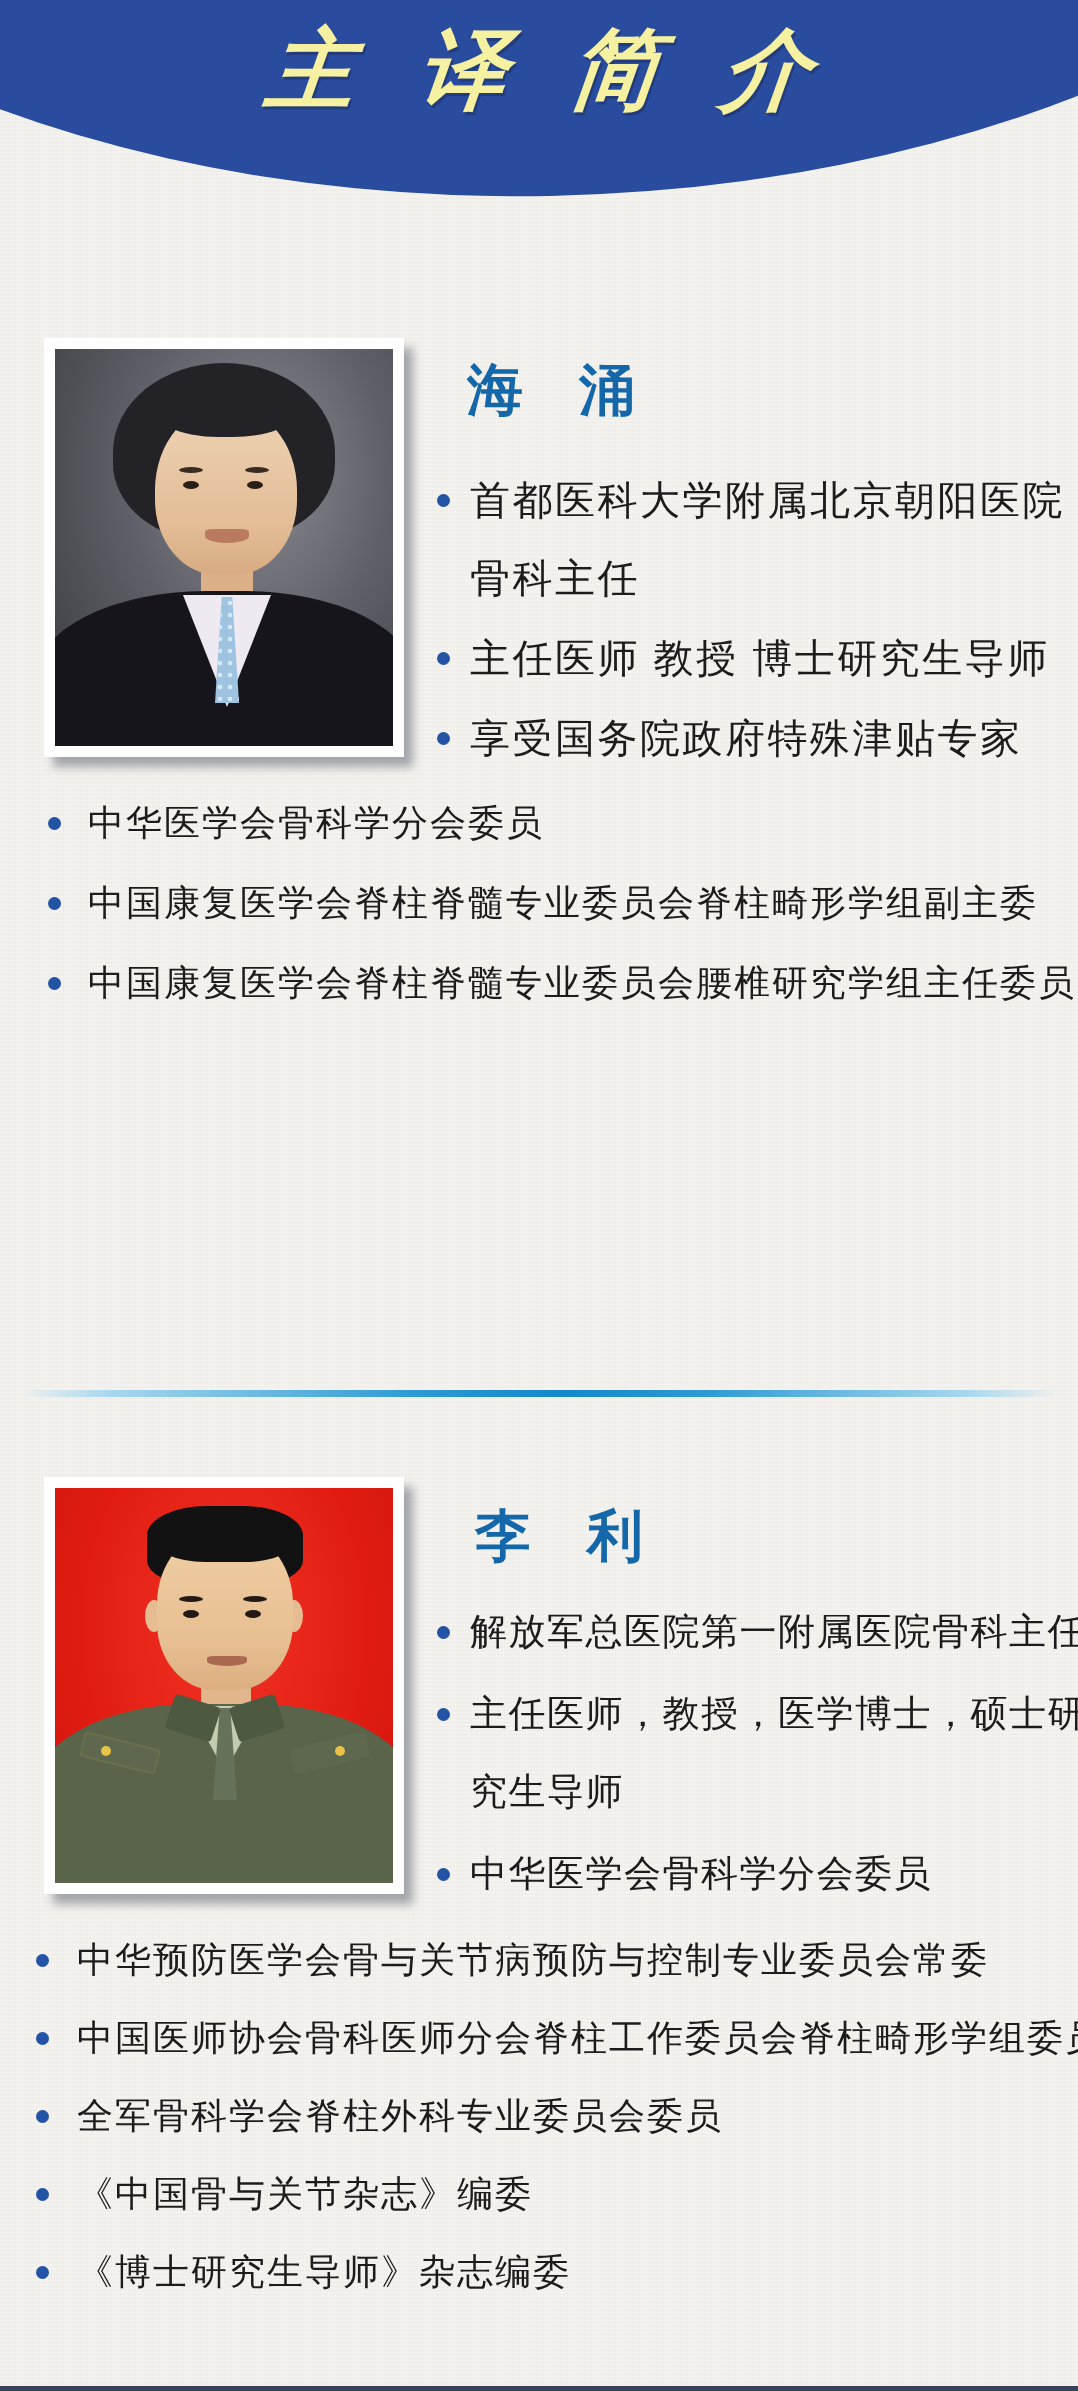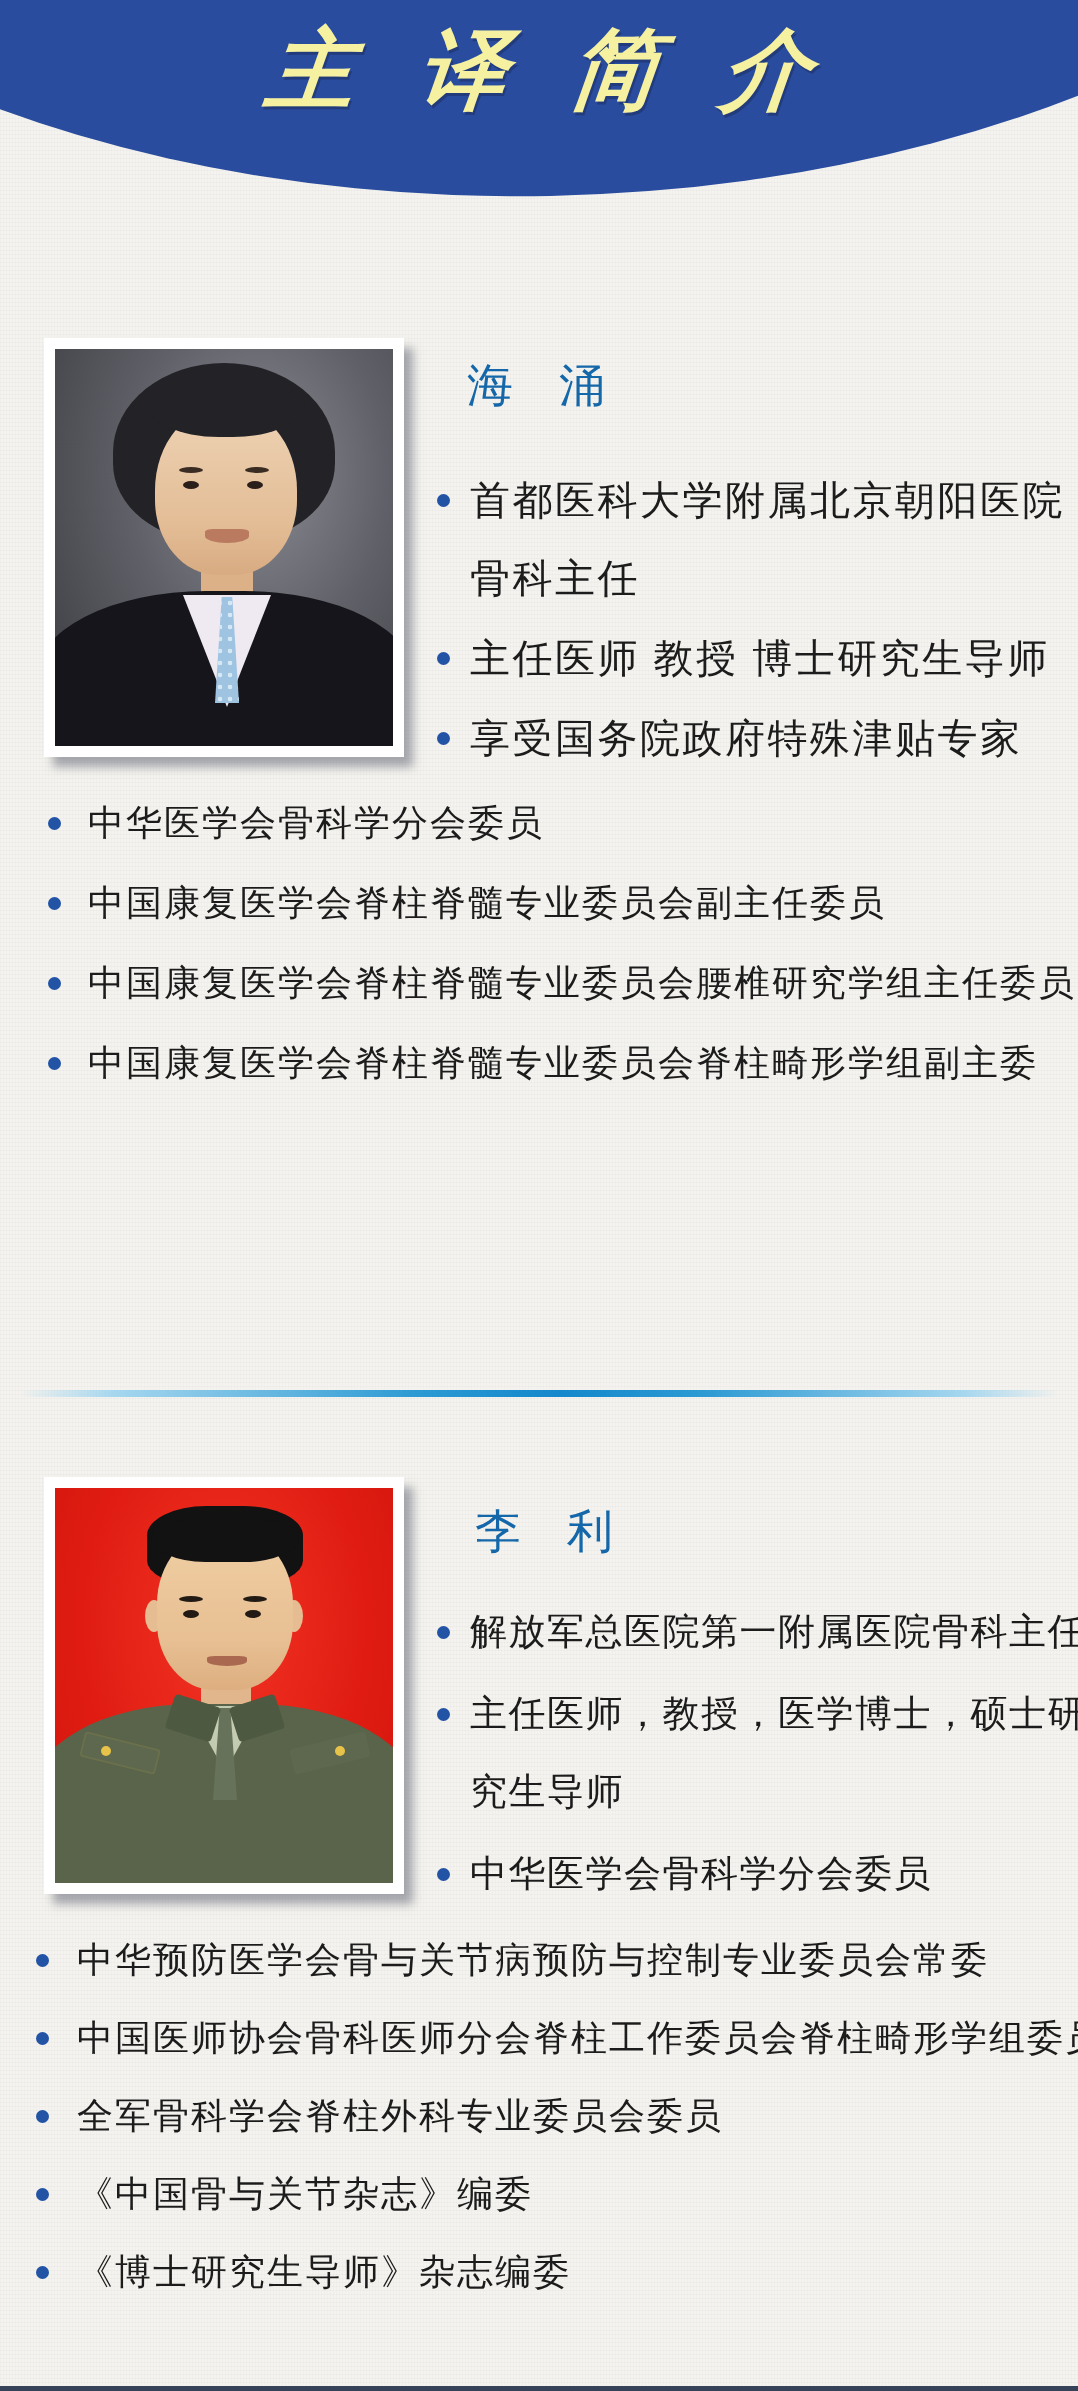--- a/index.html
+++ b/index.html
@@ -85,21 +85,21 @@
   .p2-epaulette-l { left:26px; top:252px; width:78px; height:26px; background:#5d684f; border-radius:4px;
     transform:rotate(14deg); box-shadow:inset 0 0 0 2px #c9a23c22; }
   .p2-epaulette-r { left:236px; top:252px; width:78px; height:26px; background:#5d684f; border-radius:4px;
     transform:rotate(-14deg); }
   .p2-star-l { left:46px; top:258px; width:10px; height:10px; background:#e8c34a; border-radius:50%; }
   .p2-star-r { left:280px; top:258px; width:10px; height:10px; background:#e8c34a; border-radius:50%; }
 
   
   .profile-name {
     position:absolute; z-index:3; margin:0;
-    font-size:46px; font-weight:normal; color:#1467a9; line-height:1; white-space:nowrap;
+    font-size:56px; font-weight:bold; color:#1467a9; line-height:1; white-space:nowrap;
   }
   .name1 { left:467px; top:362px; }
   .name2 { left:475px; top:1508px; }
 
   
   ul.blist { position:absolute; z-index:3; margin:0; padding:0; list-style:none; color:#1c1c1c; }
   ul.blist li { position:relative; }
   ul.blist li::before {
     content:""; position:absolute; width:13px; height:13px; border-radius:50%; background:#2353a5;
   }
@@ -166,23 +166,22 @@
     <li>
       <div class="ln">主任医师 教授 博士研究生导师</div>
     </li>
     <li>
       <div class="ln">享受国务院政府特殊津贴专家</div>
     </li>
   </ul>
 
   <ul class="blist full-list-1">
     <li>中华医学会骨科学分会委员</li>
-    <li>中国康复医学会脊柱脊髓专业委员会副主任委员</li>
+    <li>中国康复医学会脊柱脊髓专业委员会脊柱畸形学组副主委</li>
     <li>中国康复医学会脊柱脊髓专业委员会腰椎研究学组主任委员</li>
-    <li>中国康复医学会脊柱脊髓专业委员会脊柱畸形学组副主委</li>
   </ul>
 
   <div class="section-divider"></div>
 
   <div class="photo photo2">
     <div class="p2-bg"></div>
     <div class="p2-hair"></div>
     <div class="p2-ear-l"></div>
     <div class="p2-ear-r"></div>
     <div class="p2-neck"></div>

